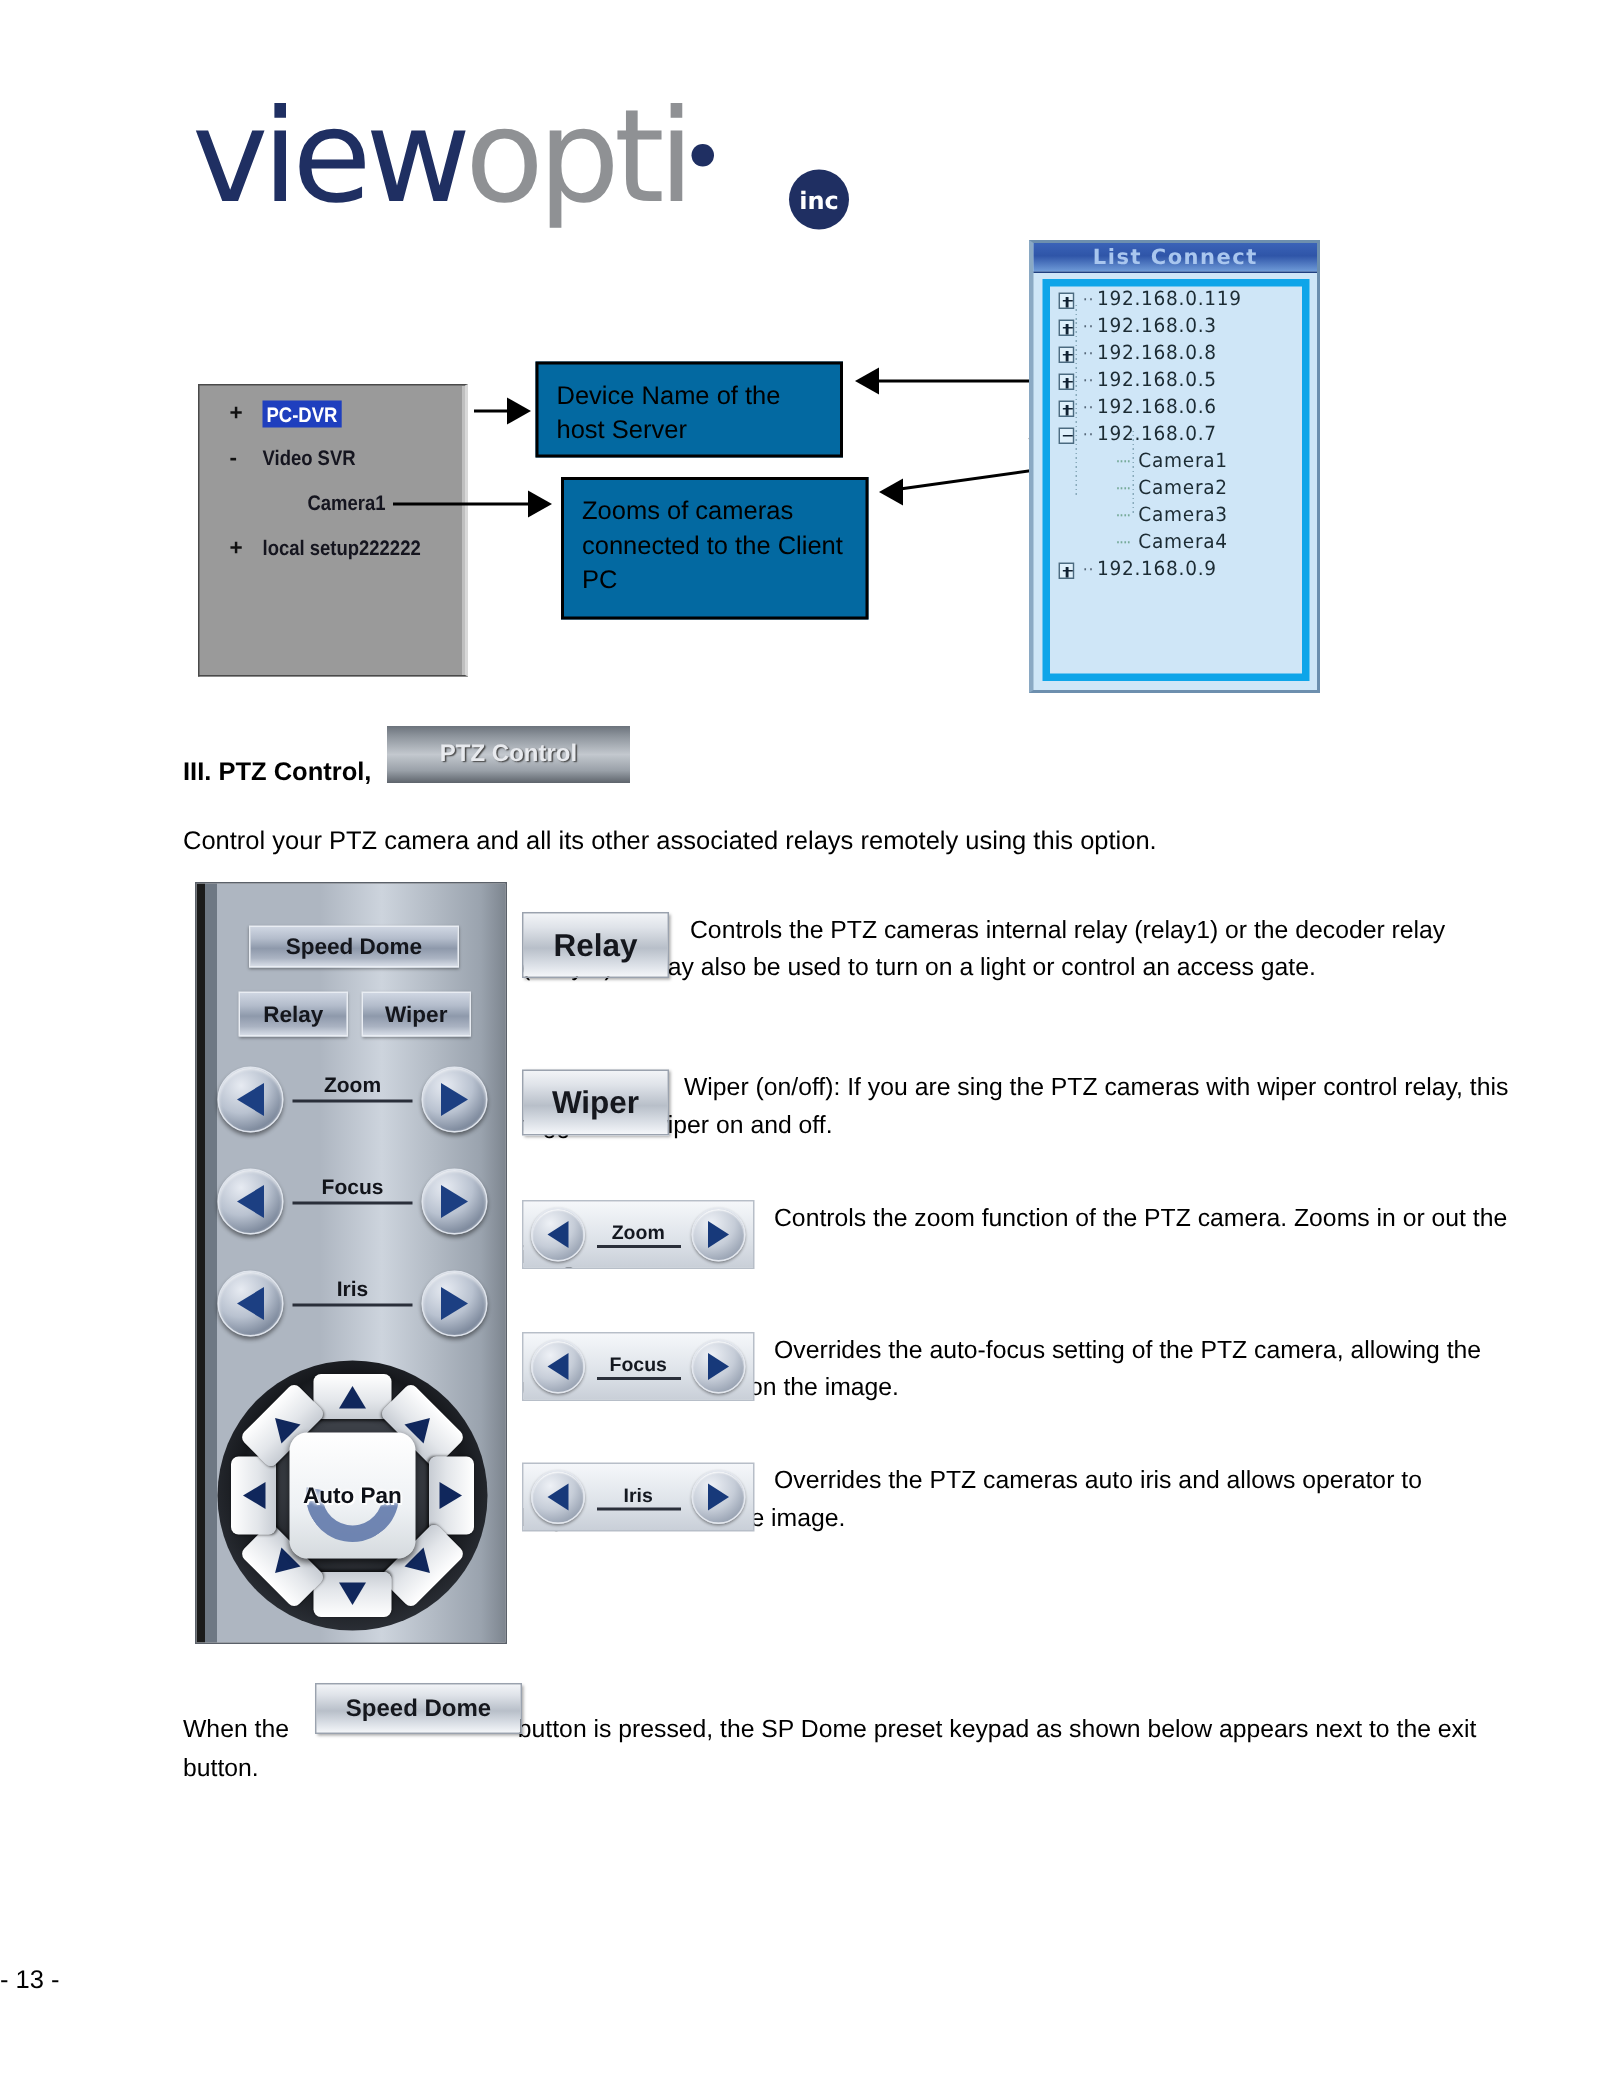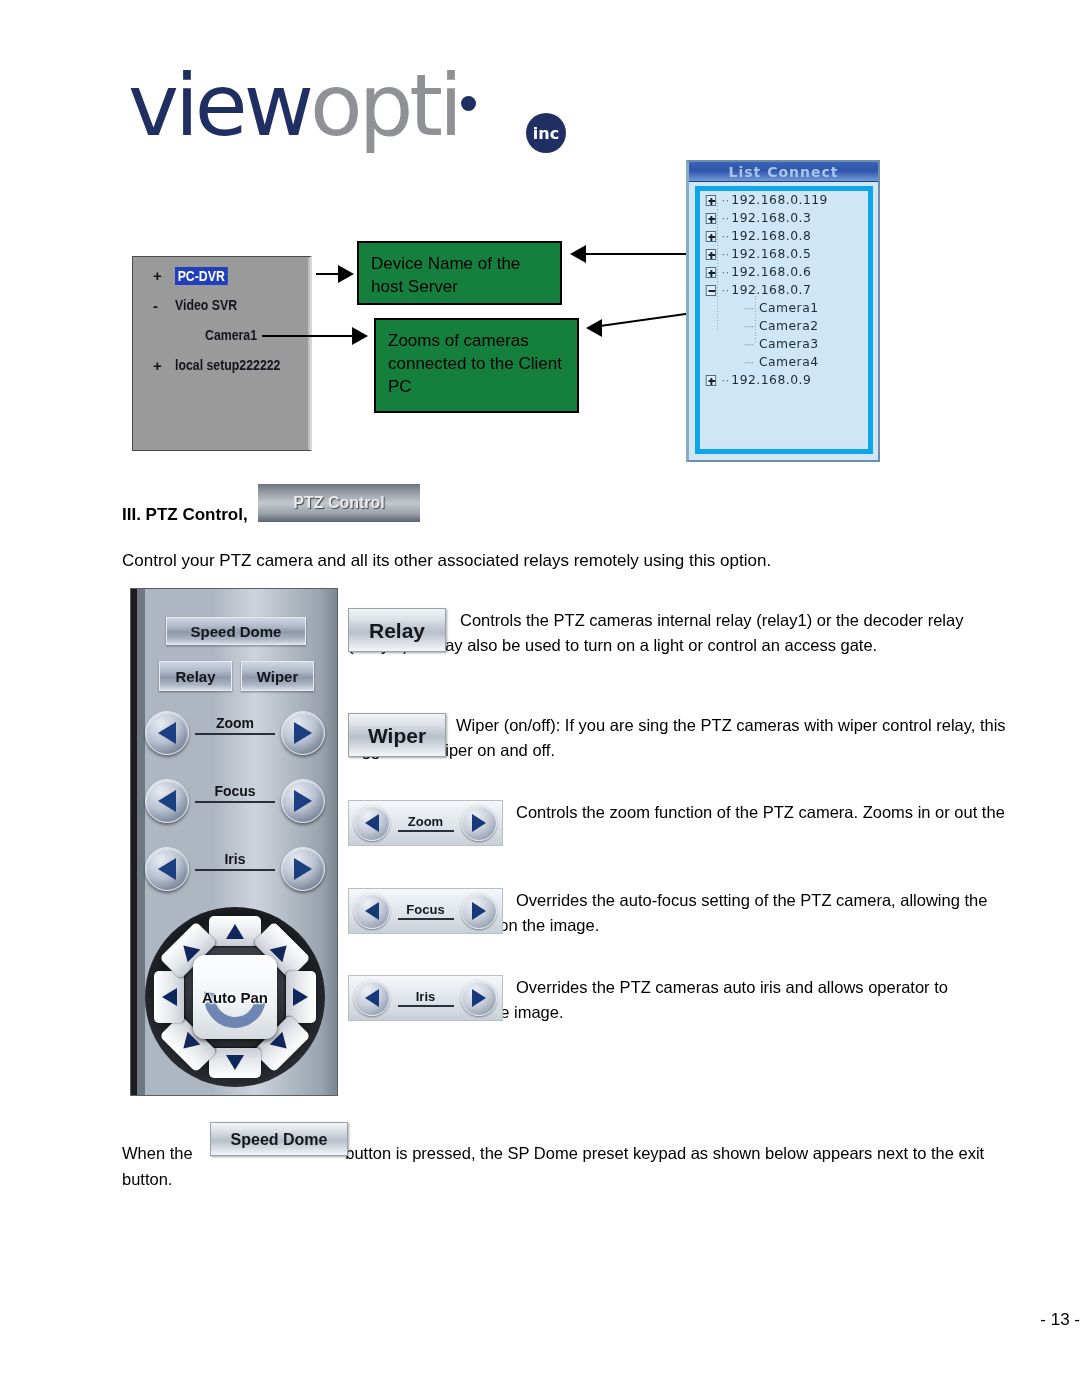--- a/index.html
+++ b/index.html
@@ -66,21 +66,21 @@
   .tn2 { left:42px; top:40px; }
   .ts2 { left:20px; top:40px; }
   .tn3 { left:72px; top:70px; }
   .tn4 { left:42px; top:100px; }
   .ts4 { left:20px; top:100px; }
 
   
   .callout {
     position:absolute;
     border:2px solid #000;
-    background:#15803d;
+    background:#0369a1;
     font-size:17px; line-height:1.35;
     padding:10px 12px;
     color:#000;
   }
   #callout-device { left:357px; top:241px; width:205px; height:64px; }
   #callout-cameras { left:374px; top:318px; width:205px; height:95px; }
 
   
   .arrow-line { position:absolute; background:#000; height:2px; }
   .arrow-head {
@@ -323,21 +323,21 @@
     font-size:16.5px; line-height:1.6; color:#000;
   }
   #btn-speeddome-inline {
     position:absolute; left:88px; top:-18px;
     width:138px; height:34px; line-height:34px; font-size:16px;
   }
 
   
   #page-number {
     position:absolute; left:0; right:0; top:1310px;
-    text-align:right; font-size:17px; color:#000;
+    text-align:left; font-size:17px; color:#000;
   }
 </style>
 </head>
 <body>
 
 <div id="logo">
   <span class="word view">view</span>
     <span class="word opti">opti</span>
     <span class="dot"></span>
   <span class="inc">inc</span>

